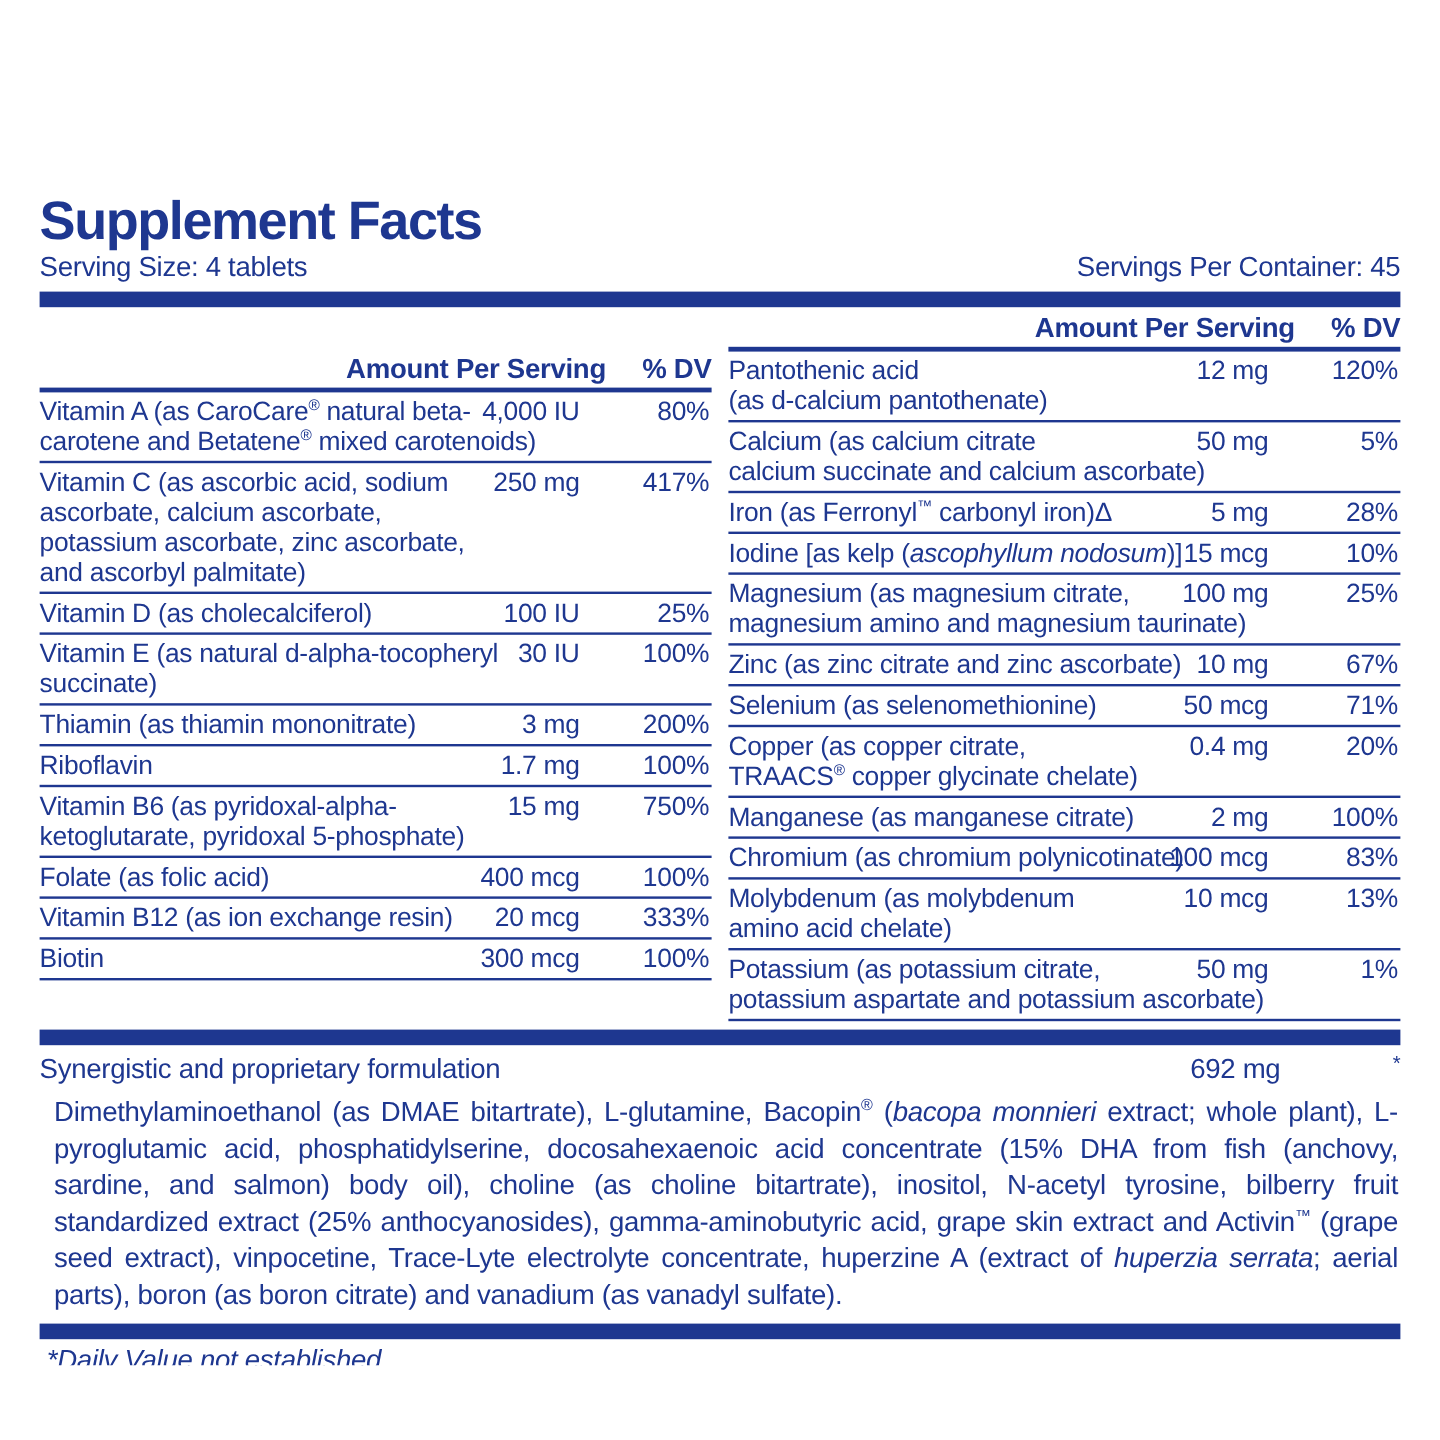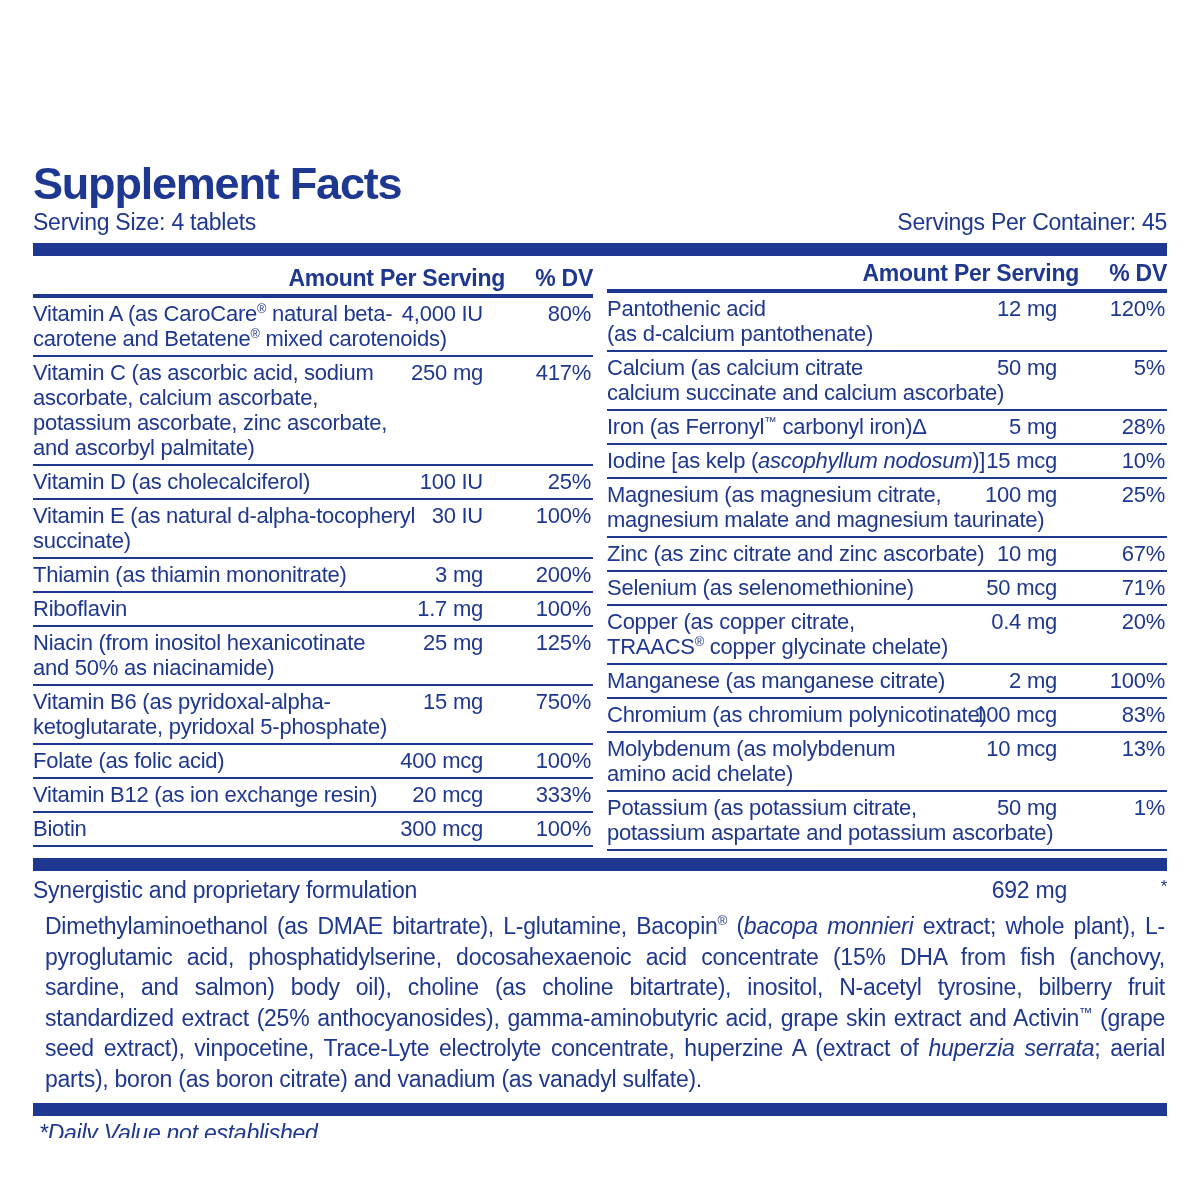--- a/index.html
+++ b/index.html
@@ -81,26 +81,20 @@
             <div class="nname"><span>Thiamin (as thiamin mononitrate)</span></div>
             <div class="namt">3 mg</div>
             <div class="ndv">200%</div>
           </div>
           <div class="nrow">
             <div class="nname"><span>Riboflavin</span></div>
             <div class="namt">1.7 mg</div>
             <div class="ndv">100%</div>
           </div>
           <div class="nrow">
-            <div class="nname"><span>Niacin (from inositol hexanicotinate
-and 50% as niacinamide)</span></div>
-            <div class="namt">25 mg</div>
-            <div class="ndv">125%</div>
-          </div>
-          <div class="nrow">
             <div class="nname"><span>Vitamin B6 (as pyridoxal-alpha-
 ketoglutarate, pyridoxal 5-phosphate)</span></div>
             <div class="namt">15 mg</div>
             <div class="ndv">750%</div>
           </div>
           <div class="nrow">
             <div class="nname"><span>Folate (as folic acid)</span></div>
             <div class="namt">400 mcg</div>
             <div class="ndv">100%</div>
           </div>
@@ -141,21 +135,21 @@
             <div class="namt">5 mg</div>
             <div class="ndv">28%</div>
           </div>
           <div class="nrow">
             <div class="nname"><span>Iodine [as kelp (</span><span class="it">ascophyllum nodosum</span><span>)]</span></div>
             <div class="namt">15 mcg</div>
             <div class="ndv">10%</div>
           </div>
           <div class="nrow">
             <div class="nname"><span>Magnesium (as magnesium citrate,
-magnesium malate and magnesium taurinate)</span></div>
+magnesium amino and magnesium taurinate)</span></div>
             <div class="namt">100 mg</div>
             <div class="ndv">25%</div>
           </div>
           <div class="nrow">
             <div class="nname"><span>Zinc (as zinc citrate and zinc ascorbate)</span></div>
             <div class="namt">10 mg</div>
             <div class="ndv">67%</div>
           </div>
           <div class="nrow">
             <div class="nname"><span>Selenium (as selenomethionine)</span></div>

